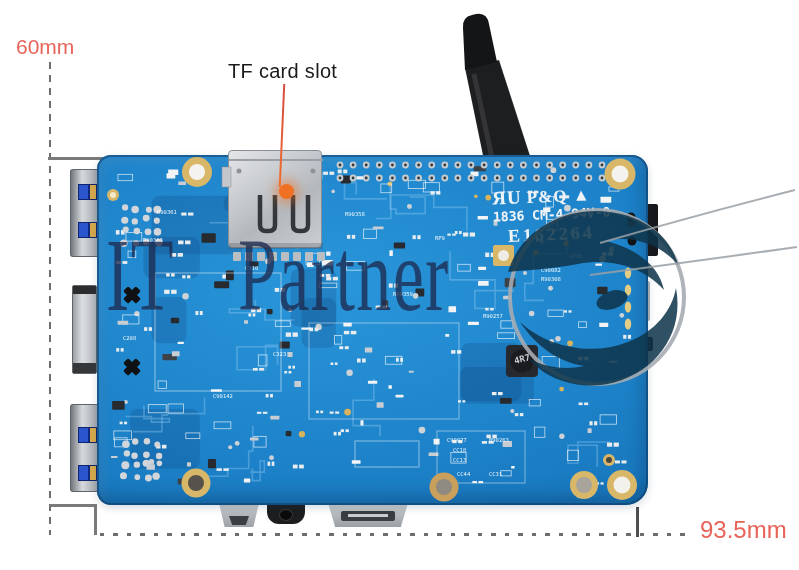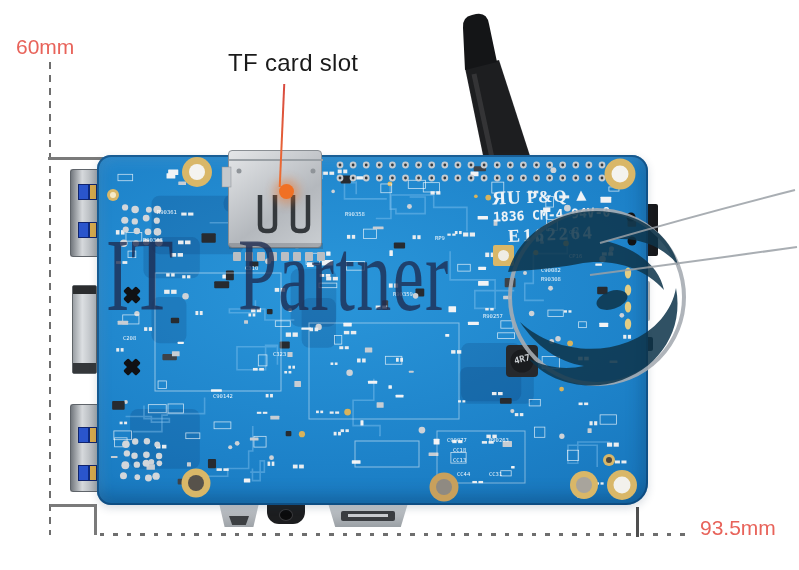--- a/index.html
+++ b/index.html
@@ -12,21 +12,21 @@
          background:repeating-linear-gradient(180deg,#6e6e6e 0 7px,transparent 7px 13px)}
   #tick-top{position:absolute;left:48px;top:157px;width:70px;height:2.5px;background:#7a7a7a}
   #tick-bottom{position:absolute;left:50px;top:504px;width:47px;height:2.5px;background:#7a7a7a}
   #tick-left{position:absolute;left:94px;top:504px;width:2.5px;height:31px;background:#7a7a7a}
   #hdots{position:absolute;left:100px;top:533px;width:592px;height:2.5px;
          background:repeating-linear-gradient(90deg,#6e6e6e 0 4.5px,transparent 4.5px 13.5px)}
   #tick-right{position:absolute;left:636px;top:507px;width:3px;height:30px;background:#4f4f4f}
 
   .dim{position:absolute;color:#e8635a;white-space:nowrap}
   #height-label{left:16px;top:35px;font-size:21px}
-  #width-label{left:700px;top:516px;font-size:21px}
+  #width-label{left:700px;top:516px;font-size:24px}
 
   
   #antenna{position:absolute;left:0;top:0;pointer-events:none}
 
   
   .port{position:absolute;width:33px;background:linear-gradient(90deg,#73787e,#d6d9dc 35%,#aeb3b8 70%,#888d93);
         border:1px solid #5f646a;border-right:none;border-radius:3px 0 0 3px}
   #usb-top{left:70px;top:169px;height:88px}
   #usb-bottom{left:70px;top:404px;height:88px}
   .tab{position:absolute;left:7px;width:19px;height:16px;border:1px solid #10246e;
@@ -79,21 +79,21 @@
   #tf-slot svg{overflow:visible}
 
   
   #wm-text{position:absolute;left:106px;top:224px;font-family:"Liberation Serif",serif;
          font-size:103px;line-height:1;color:rgba(30,42,80,.78);white-space:nowrap;
          transform:scaleX(.68);transform-origin:left top;word-spacing:67px;letter-spacing:2px;
          pointer-events:none}
   #wm-logo{position:absolute;left:0;top:0;pointer-events:none}
 
   
-  #tf-label{position:absolute;left:228px;top:49px;font-size:24px;color:#1a1a1a;letter-spacing:.3px}
+  #tf-label{position:absolute;left:228px;top:60px;font-size:20px;color:#1a1a1a;letter-spacing:.3px}
   #tf-line{position:absolute;left:281px;top:84px;width:2.2px;height:103px;
          background:linear-gradient(180deg,#d84a40,#ef7030);transform:rotate(2.5deg)}
   #tf-dot{position:absolute;left:279px;top:184px;width:15px;height:15px;border-radius:50%;
          background:#f07024;box-shadow:0 0 10px 5px rgba(240,112,36,.45)}
 </style>
 </head>
 <body>
 
 <div class="scene">
 

